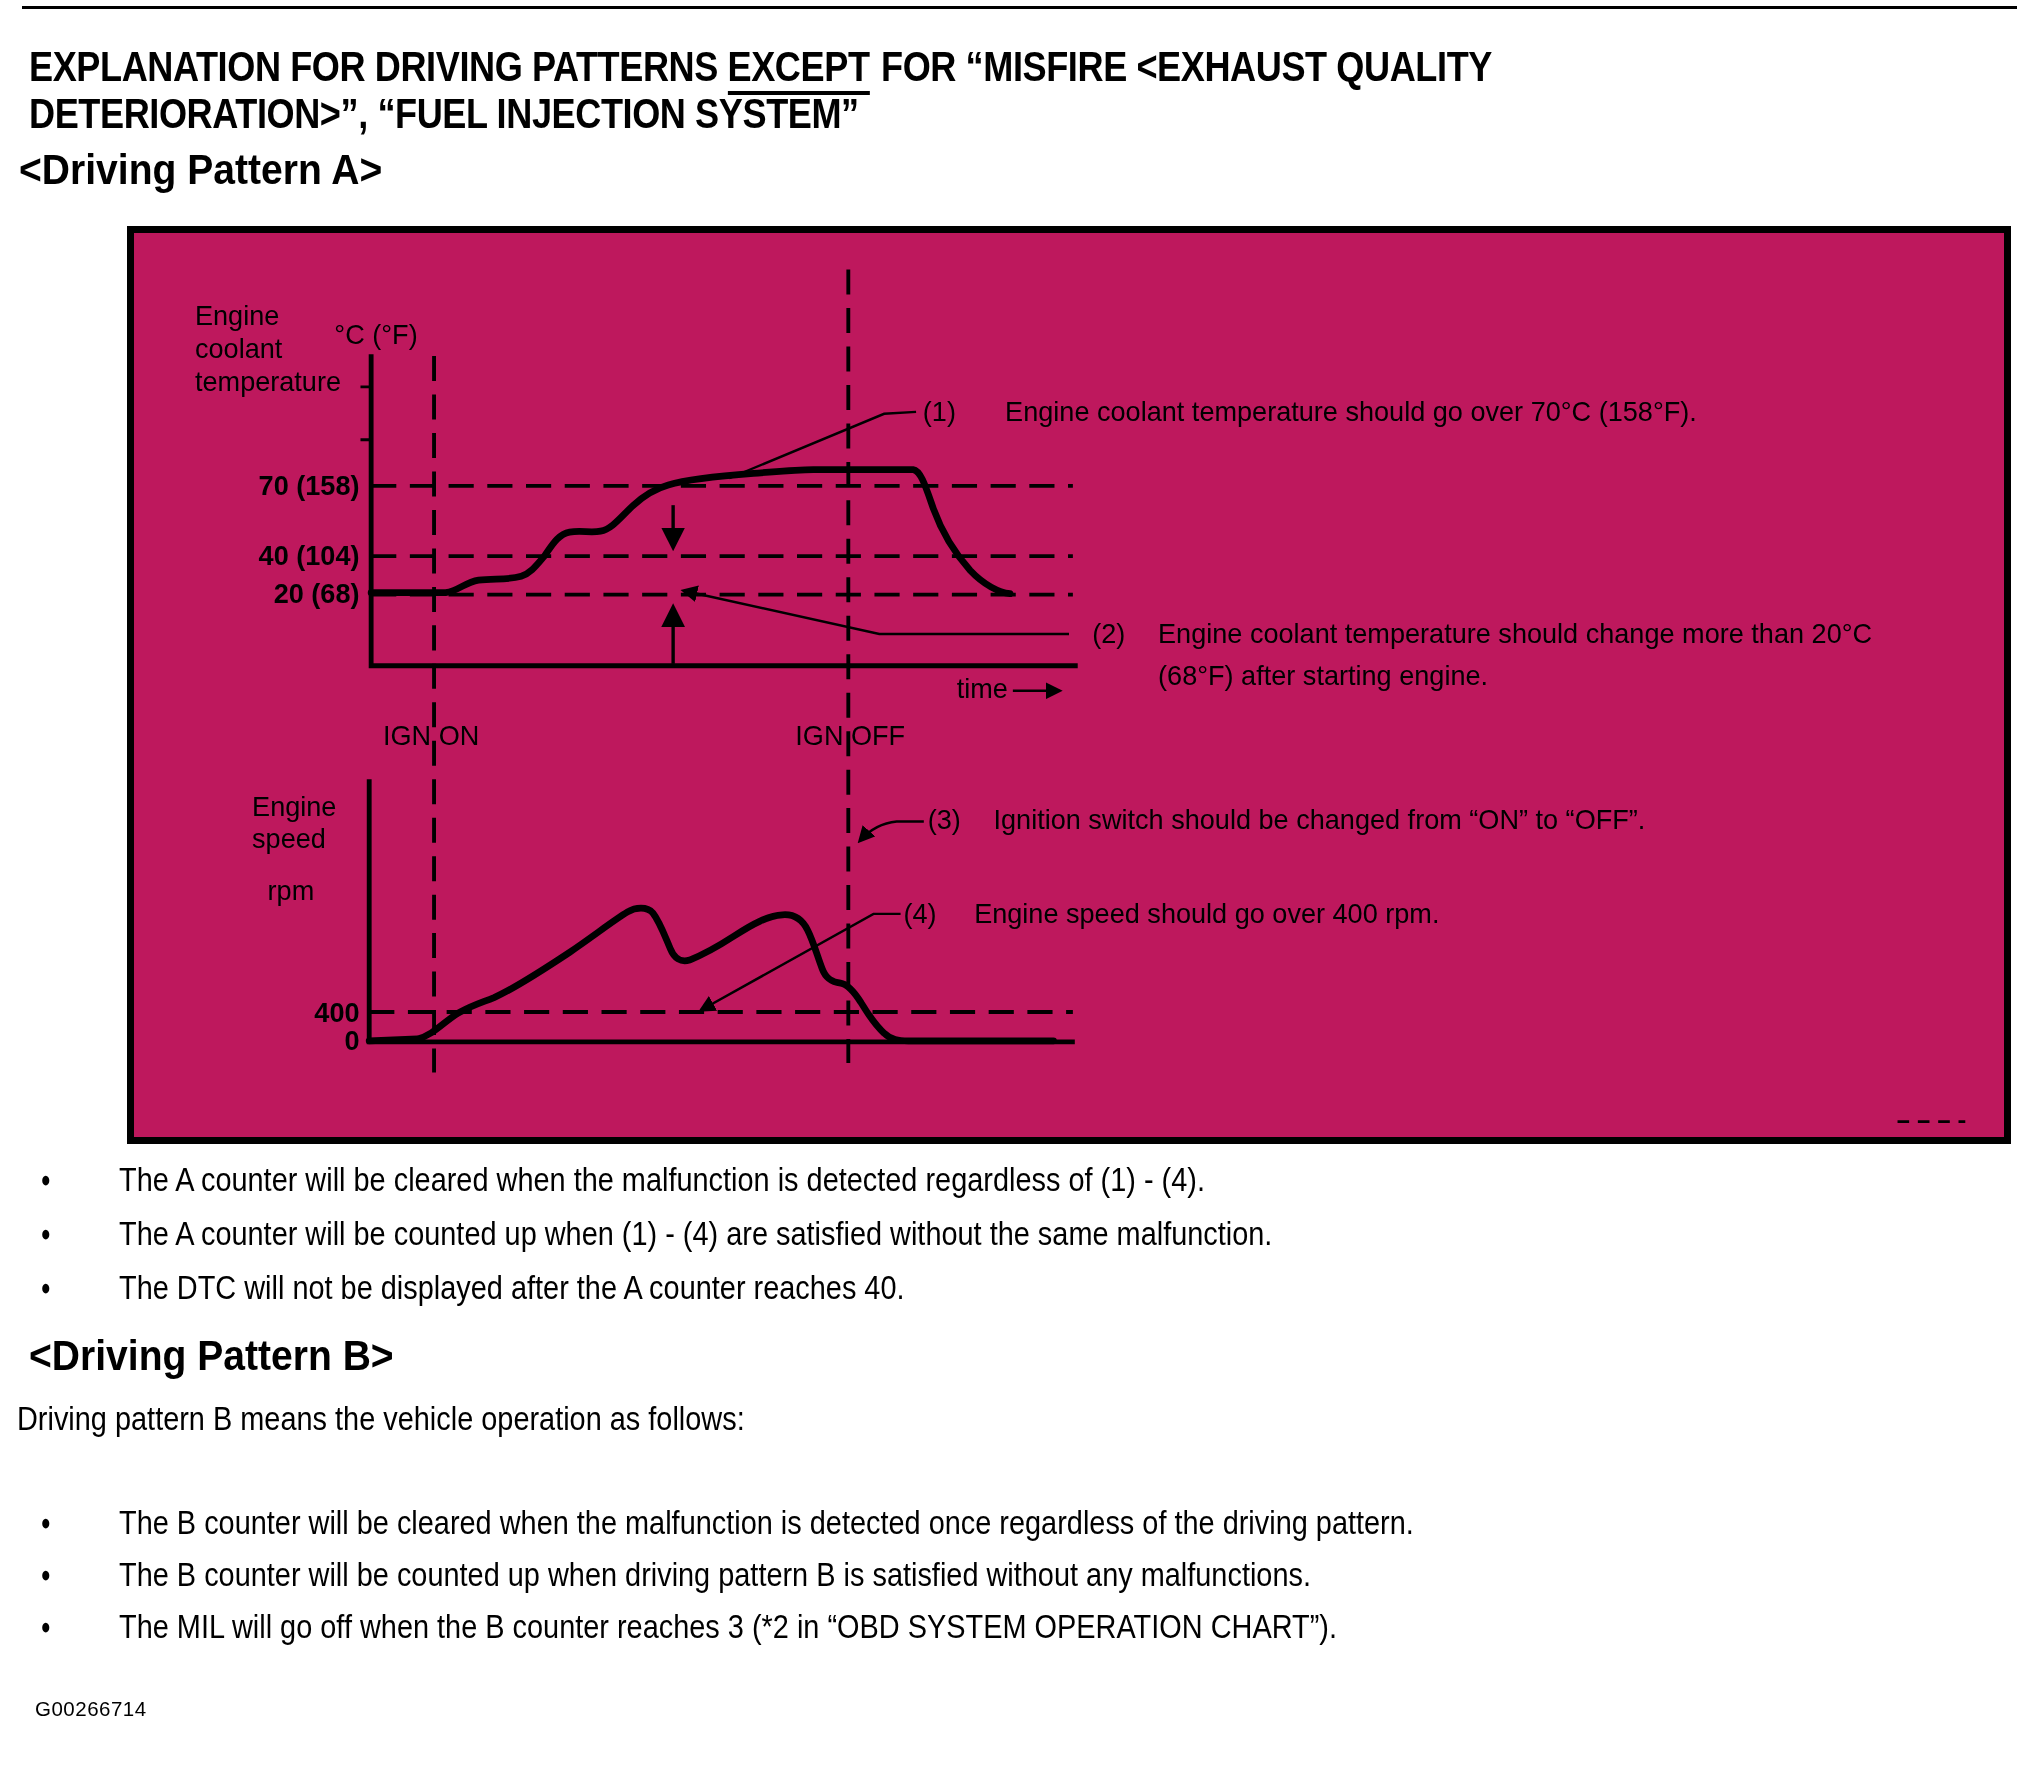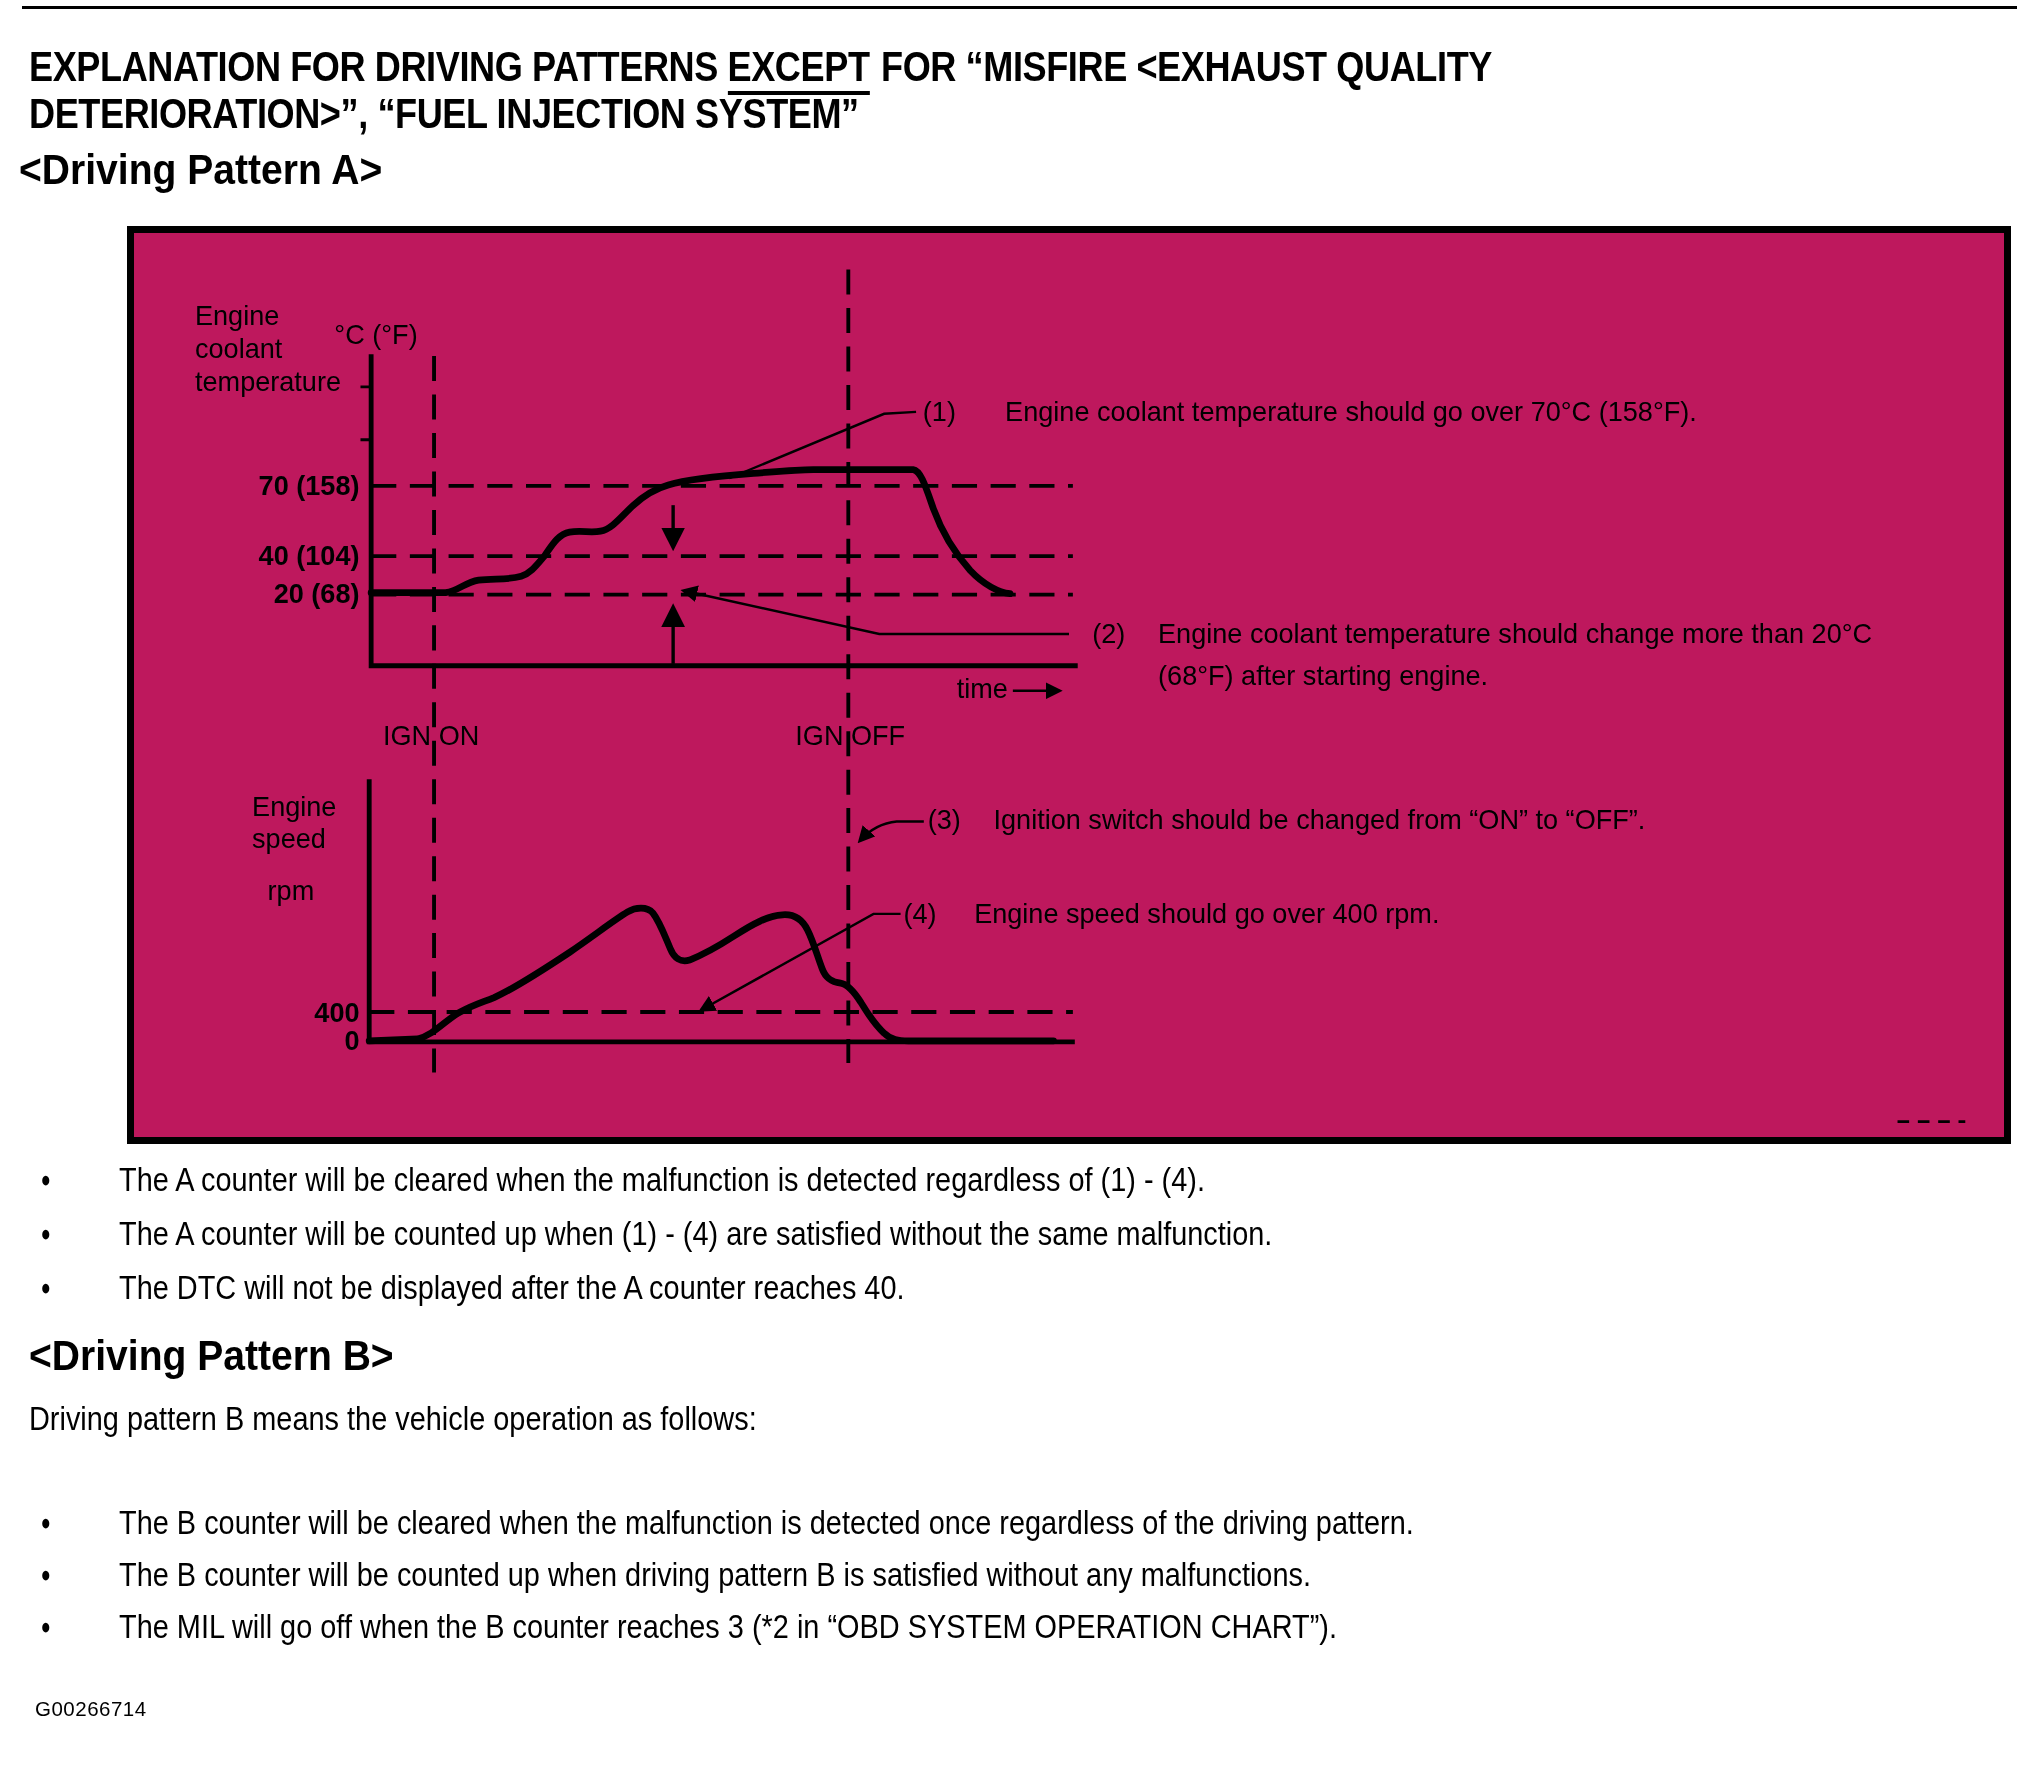--- a/index.html
+++ b/index.html
@@ -163,21 +163,21 @@
     <div class="bullet-row">
       <span class="dot">●</span>
       <span class="bullet-text sc-body">The DTC will not be displayed after the A counter reaches 40.</span>
     </div>
   </div>
 
   <div class="abs section-head" style="left:29px;top:1332px;text-align:center;">
     <span class="sc-head">&lt;Driving Pattern B&gt;</span>
   </div>
 
-  <div class="abs para" style="left:29px;top:1398px;">
+  <div class="abs para" style="left:17px;top:1398px;">
     <div><span class="sc-body">Driving pattern B means the vehicle operation as follows:</span></div>
   </div>
 
   <div class="abs bullets-b" style="left:29px;top:1496px;width:1980px;">
     <div class="bullet-row">
       <span class="dot">●</span>
       <span class="bullet-text sc-body">The B counter will be cleared when the malfunction is detected once regardless of the driving pattern.</span>
     </div>
     <div class="bullet-row">
       <span class="dot">●</span>

